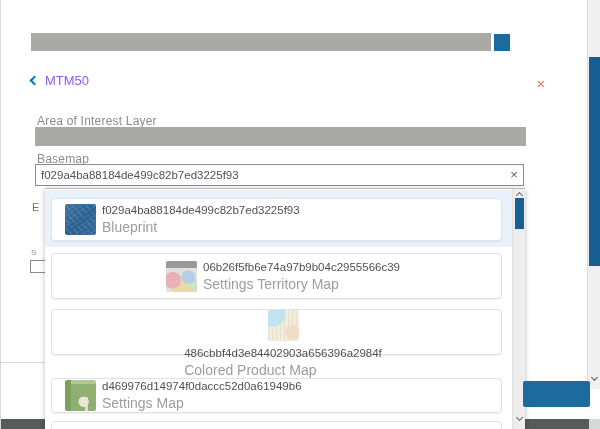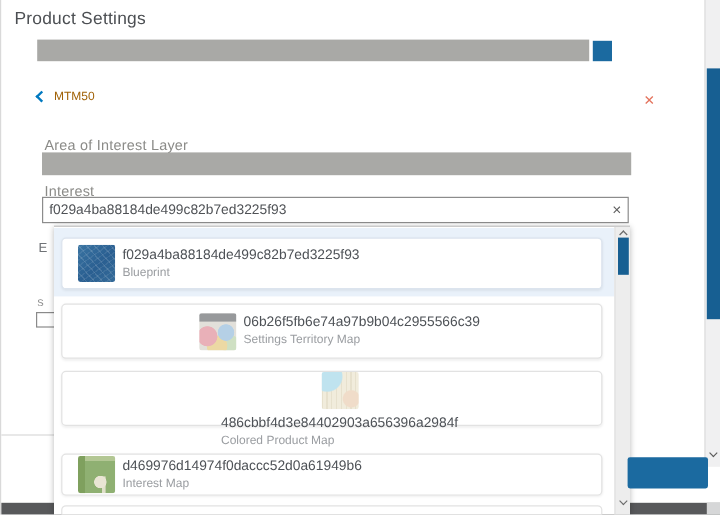--- a/index.html
+++ b/index.html
@@ -26,21 +26,21 @@
     background:var(--accent-blue,#1b6aa0);
   }
 
   
   .back-row { position:absolute; left:30px; top:71px; height:18px; display:flex; align-items:center; cursor:pointer; }
   .chev-left {
     display:inline-block; width:7px; height:7px;
     border-left:2.4px solid #0079c0; border-bottom:2.4px solid #0079c0;
     transform:rotate(45deg); margin-right:7px;
   }
-  .back-label { font-size:10px; color:#a16207; }
+  .back-label { font-size:13px; color:#8b5cf6; }
   .close-x {
     position:absolute; left:531px; top:75px; width:18px; height:18px;
     color:var(--close-red,#e4745e); font-size:15px; line-height:18px; text-align:center;
     cursor:pointer; font-weight:400;
   }
 
   
   .field-label { position:absolute; font-size:12px; color:#8b8b88; letter-spacing:.2px; }
   .aoi-label { left:36px; top:114px; }
   .redacted-aoi {
@@ -96,21 +96,21 @@
     display:flex; align-items:center; padding-left:13px; gap:6px; cursor:pointer;
     box-shadow:0 1px 2px rgba(0,0,0,.06);
   }
   .item-card.sel { top:9px; height:43px; border-color:#dce4ee; }
   .card-1 { top:64px;justify-content:center; }
   .card-2 { top:120px;flex-direction:column; }
   .card-3 { top:168px; height:35px;margin-top:21px; }
   .card-partial { top:232px; height:20px; box-shadow:none; }
   .item-texts { display:flex; flex-direction:column; gap:3px; }
   .item-id { font-size:11.5px; color:#4d5156; }
-  .item-name { font-size:10px; color:#9a9da1; }
+  .item-name { font-size:14px; color:#9a9da1; }
 
   .thumb { width:31px; height:31px; border-radius:2px; flex:none; }
   .thumb-blueprint {
     background:
       repeating-linear-gradient(48deg, rgba(255,255,255,.12) 0 1px, rgba(0,0,0,0) 1px 5px),
       repeating-linear-gradient(-35deg, rgba(255,255,255,.08) 0 1px, rgba(0,0,0,0) 1px 4px),
       linear-gradient(135deg,#3a74a2,#2a5f91 55%,#356b99);
   }
   .thumb-charted {
     background:
@@ -162,34 +162,33 @@
   .main-chev-down {
     position:absolute; left:3.5px; top:375px; width:5px; height:5px;
     border-right:1.6px solid #5a5a5a; border-bottom:1.6px solid #5a5a5a; transform:rotate(45deg);
   }
 </style>
 </head>
 <body>
 
 <div class="screen">
 
-  <div class="page-title">Product Settings</div>
   <div class="redacted-top"></div>
   <div class="blue-square"></div>
 
   <div class="back-row">
     <span class="chev-left"></span>
     <span class="back-label">MTM50</span>
   </div>
   <div class="close-x">×</div>
 
   <div class="field-label aoi-label">Area of Interest Layer</div>
   <div class="redacted-aoi"></div>
 
-  <div class="field-label basemap-label">Interest</div>
+  <div class="field-label basemap-label">Basemap</div>
   <div class="basemap-input-wrap">
     <input class="basemap-input" type="text" value="f029a4ba88184de499c82b7ed3225f93" style="">
     <span class="clear-x">×</span>
   </div>
 
   <div class="partial-e">E</div>
   <div class="partial-s">S</div>
   <div class="partial-checkbox"></div>
 
   <div class="footer-divider"></div>
@@ -222,21 +221,21 @@
       <span class="item-texts">
         <span class="item-id">486cbbf4d3e84402903a656396a2984f</span>
         <span class="item-name">Colored Product Map</span>
       </span>
     </div>
 
     <div class="item-card card-3">
       <span class="thumb thumb-community"></span>
       <span class="item-texts">
         <span class="item-id">d469976d14974f0daccc52d0a61949b6</span>
-        <span class="item-name">Interest Map</span>
+        <span class="item-name">Settings Map</span>
       </span>
     </div>
 
     <div class="item-card card-partial"></div>
 
     <div class="inner-scrollbar">
       <span class="chev-up"></span>
       <span class="inner-thumb"></span>
       <span class="chev-down"></span>
     </div>

